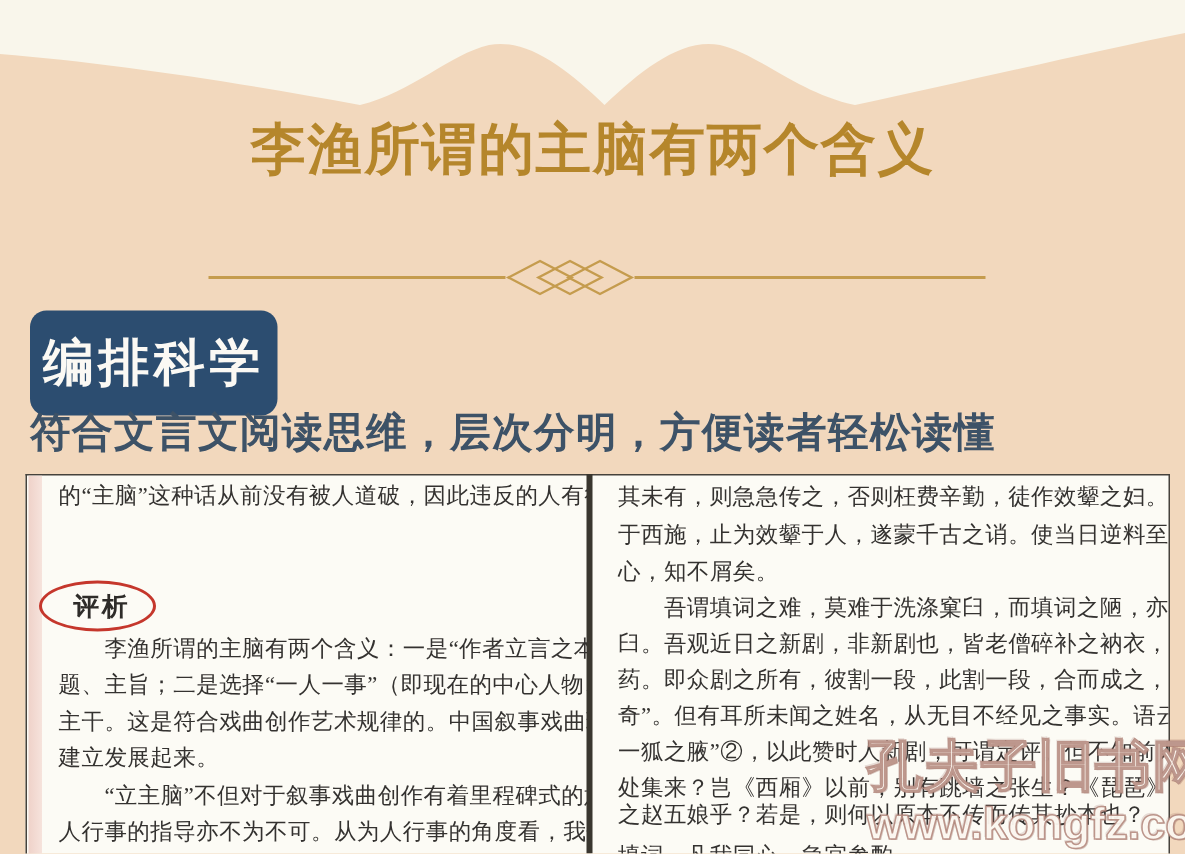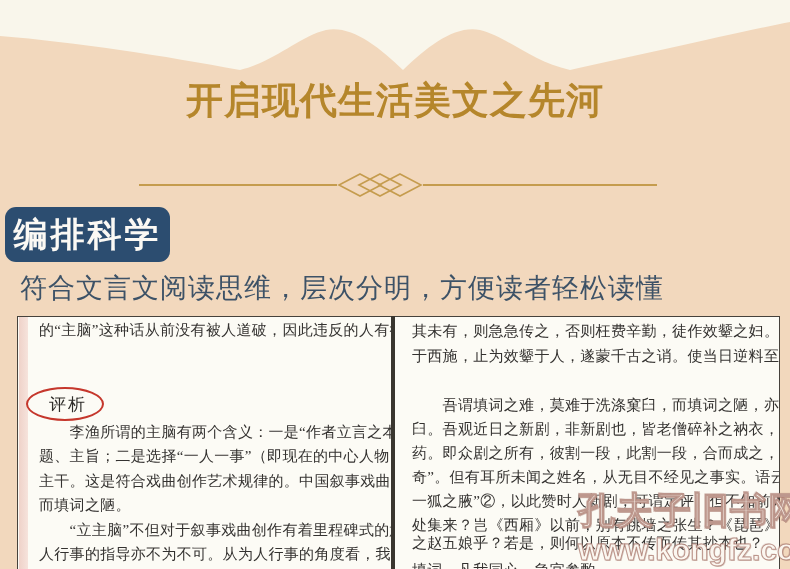--- a/index.html
+++ b/index.html
@@ -10,51 +10,51 @@
   }
   .top-wave{position:absolute;left:0;top:0;width:790px;height:110px;}
   .title-block{position:absolute;left:0;top:79px;width:790px;text-align:center;}
   .title-line{
     font-family:"Liberation Serif","DejaVu Serif",serif;
     font-weight:bold;font-size:37px;line-height:44px;
     color:#b5862b;letter-spacing:1px;white-space:nowrap;
   }
   .divider-wrap{position:absolute;left:133px;top:170px;width:530px;height:30px;}
   .badge{
-    position:absolute;left:5px;top:207px;width:165px;height:55px;
+    position:absolute;left:20px;top:207px;width:165px;height:70px;
     background:#2c4d70;border-radius:11px;
     display:flex;align-items:center;justify-content:center;
   }
   .badge span{
     color:#fbf9f4;font-size:34px;font-weight:bold;letter-spacing:3px;white-space:nowrap;
   }
   .subtitle{
     position:absolute;left:20px;top:270px;width:760px;
-    color:#3d5267;font-size:27px;font-weight:400;letter-spacing:1px;white-space:nowrap;
+    color:#3d5267;font-size:27px;font-weight:700;letter-spacing:1px;white-space:nowrap;
   }
   .page{
     position:absolute;top:316px;height:253px;background:#fcfbf5;
     border-top:1px solid #46423c;overflow:hidden;
   }
   .page-left{left:17px;width:377px;border-left:1px solid #46423c;}
   .page-right{left:394px;width:385px;border-right:1px solid #46423c;}
   .page-gutter{position:absolute;left:391px;top:316px;width:4px;height:253px;background:#39362f;}
   .pink-edge{position:absolute;left:1px;top:0;width:9px;height:253px;
     background:linear-gradient(90deg,#efd2c9,#f6e3dc);}
   .bline{
     position:absolute;white-space:nowrap;
     font-family:"Liberation Serif","DejaVu Serif",serif;
     font-weight:500;font-size:15px;color:#343230;letter-spacing:0.3px;
   }
   .page-left .bline{left:21px;}
   .page-right .bline{left:18px;}
   .commentary-heading{
     position:absolute;left:31px;top:76px;
     font-family:"Liberation Serif","DejaVu Serif",serif;
-    font-weight:normal;font-size:17px;color:#2e2c29;letter-spacing:2px;
+    font-weight:bold;font-size:17px;color:#2e2c29;letter-spacing:2px;
   }
   .commentary-circle{
     position:absolute;left:8px;top:70px;width:74px;height:30px;
     border:2px solid #c5372c;border-radius:50%;
   }
   .watermark{position:absolute;left:578px;top:486px;width:220px;pointer-events:none;}
   .wm-name{
     font-size:37px;font-weight:bold;letter-spacing:1px;white-space:nowrap;
     color:rgba(255,252,245,0.92);
     -webkit-text-stroke:1px rgba(174,128,116,0.8);
@@ -69,21 +69,21 @@
   }
 </style>
 </head>
 <body>
 
 <svg class="top-wave" viewBox="0 0 790 110" xmlns="http://www.w3.org/2000/svg">
   <path d="M0,0 H790 V22 C730,34 645,54 570,70 C532,62 506,36 480,30 C455,25 428,46 403,70 C378,46 351,25 326,30 C300,36 274,62 240,70 C165,56 75,42 0,36 Z" fill="#f9f6eb"></path>
 </svg>
 
 <div class="title-block">
-  <div class="title-line">开启现代生活美文之先河</div>
+  <div class="title-line">李渔所谓的主脑有两个含义</div>
 </div>
 
 <div class="divider-wrap">
   <svg width="530" height="30" viewBox="0 0 530 30" xmlns="http://www.w3.org/2000/svg">
     <line x1="6" y1="15" x2="204" y2="15" stroke="#c59c4e" stroke-width="2"></line>
     <line x1="290" y1="15" x2="524" y2="15" stroke="#c59c4e" stroke-width="2"></line>
     <polygon points="227,4 248,15 227,26 206,15" fill="none" stroke="#c59c4e" stroke-width="1.6"></polygon>
     <polygon points="247,4 268,15 247,26 226,15" fill="none" stroke="#c59c4e" stroke-width="1.6"></polygon>
     <polygon points="267,4 288,15 267,26 246,15" fill="none" stroke="#c59c4e" stroke-width="1.6"></polygon>
   </svg>
@@ -96,28 +96,29 @@
 <div class="subtitle">符合文言文阅读思维，层次分明，方便读者轻松读懂</div>
 
 <div class="page page-left">
   <div class="pink-edge"></div>
   <div class="bline" style="top:4px">的“主脑”这种话从前没有被人道破，因此违反的人有很多</div>
   <div class="commentary-circle"></div>
   <div class="commentary-heading">评析</div>
   <div class="bline" style="top:106px">　　李渔所谓的主脑有两个含义：一是“作者立言之本意”，</div>
   <div class="bline" style="top:130px">题、主旨；二是选择“一人一事”（即现在的中心人物、中心</div>
   <div class="bline" style="top:155px">主干。这是符合戏曲创作艺术规律的。中国叙事戏曲理论至</div>
-  <div class="bline" style="top:179px">而填词之陋。</div>
+  <div class="bline" style="top:179px">建立发展起来。</div>
   <div class="bline" style="top:204px">　　“立主脑”不但对于叙事戏曲创作有着里程碑式的意义，</div>
   <div class="bline" style="top:228px">人行事的指导亦不为不可。从为人行事的角度看，我们无论</div>
 </div>
 
 <div class="page page-right">
   <div class="bline" style="top:5px">其未有，则急急传之，否则枉费辛勤，徒作效颦之妇。东施之貌</div>
   <div class="bline" style="top:30px">于西施，止为效颦于人，遂蒙千古之诮。使当日逆料至此，即早</div>
+  <div class="bline" style="top:55px">心，知不屑矣。</div>
   <div class="bline" style="top:79px">　　吾谓填词之难，莫难于洗涤窠臼，而填词之陋，亦莫陋于</div>
   <div class="bline" style="top:103px">臼。吾观近日之新剧，非新剧也，皆老僧碎补之衲衣，医士合</div>
   <div class="bline" style="top:127px">药。即众剧之所有，彼割一段，此割一段，合而成之，即是一</div>
   <div class="bline" style="top:151px">奇”。但有耳所未闻之姓名，从无目不经见之事实。语云“千金之</div>
   <div class="bline" style="top:175px">一狐之腋”②，以此赞时人新剧，可谓定评。但不知前人所作，</div>
   <div class="bline" style="top:199px">处集来？岂《西厢》以前，别有跳墙之张生？《琵琶》以上，另</div>
   <div class="bline" style="top:217px">之赵五娘乎？若是，则何以原本不传而传其抄本也？</div>
   <div class="bline" style="top:244px">填词。凡我同心，急宜参酌。</div>
 </div>
 

